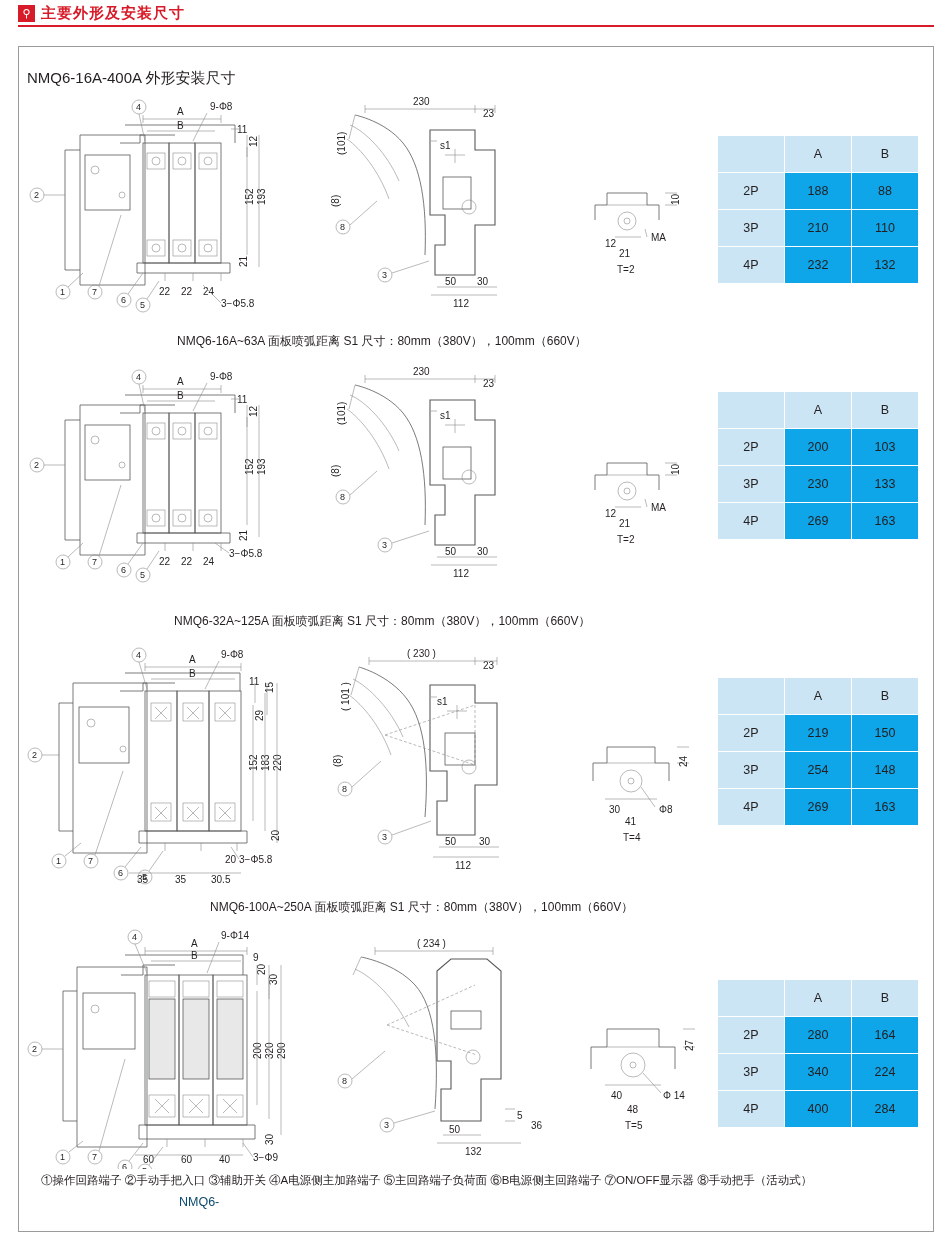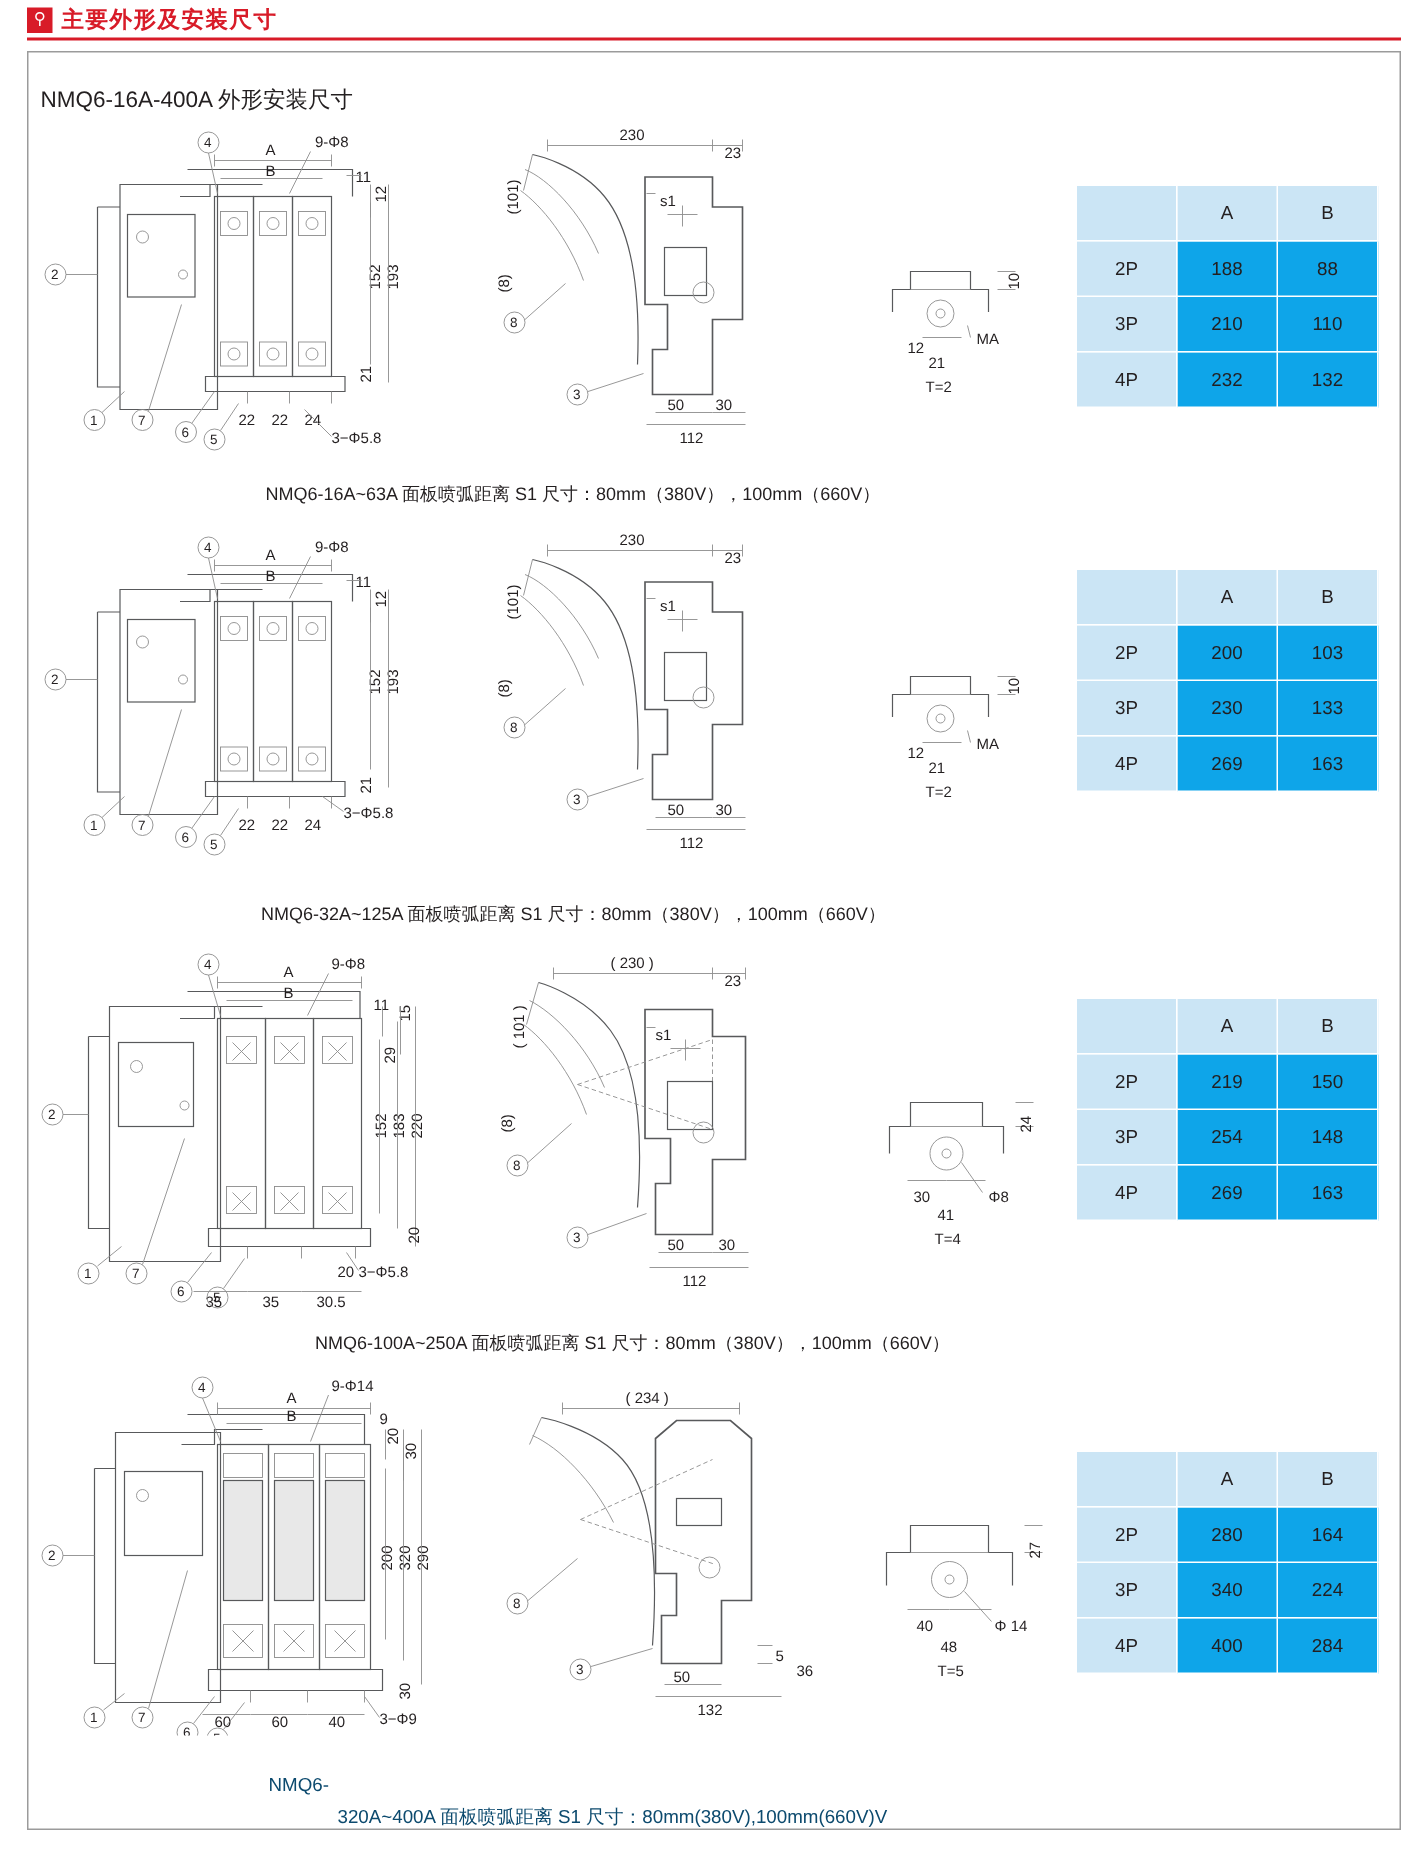--- a/index.html
+++ b/index.html
@@ -28,21 +28,21 @@
     text-align: center;
   }
   .hdr-title {
     position: absolute; left: 41px; top: 4px;
     font-size: 15px; font-weight: bold; color: #d81b28;
     letter-spacing: 1px;
   }
 
   
   .frame {
-    position: absolute; left: 18px; top: 34px; width: 916px; height: 1186px;
+    position: absolute; left: 18px; top: 46px; width: 916px; height: 1186px;
     border: 1px solid #9b9b9b;
   }
 
   .section-title {
     position: absolute; font-size: 15px; color: #231f20;
   }
 
   
   .caption {
     position: absolute; font-size: 12px; color: #231f20; white-space: nowrap;
@@ -685,16 +685,16 @@
         </tr>
         <tr>
           <td class="rowhdr">4P</td>
           <td>400</td>
           <td>284</td>
         </tr>
       </tbody>
     </table>
   </div>
 
+  <div class="legend">①操作回路端子 ②手动手把入口 ③辅助开关 ④A电源侧主加路端子 ⑤主回路端子负荷面 ⑥B电源侧主回路端子 ⑦ON/OFF显示器 ⑧手动把手（活动式）</div>
   <div class="footnote" style="left:160px; top:1148px;">NMQ6-</div>
-  <div class="footnote" style="left:206px; top:1168px;">320A~400A 面板喷弧距离 S1 尺寸：80mm(380V),100mm(660V)V</div>
 
 </div>
 
 </body></html>

